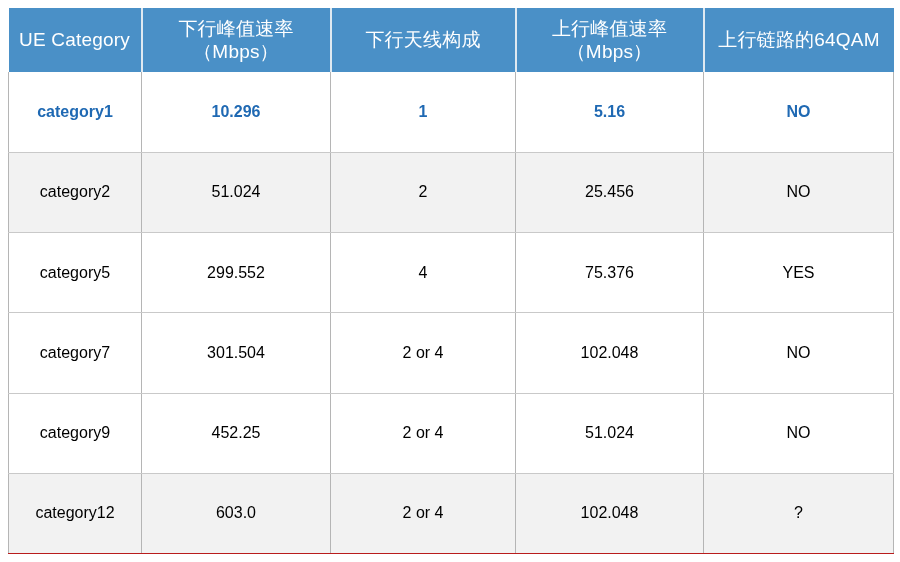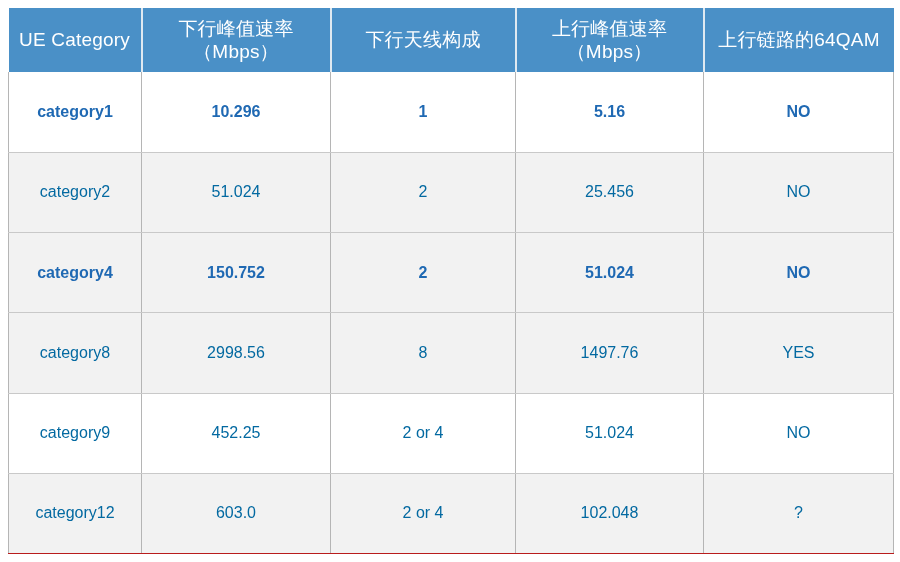--- a/index.html
+++ b/index.html
@@ -48,21 +48,21 @@
     white-space: nowrap;
   }
   
   table.ue-table thead th + th {
     border-left: 2px solid #dfe9f1;
   }
 
   
   table.ue-table tbody td {
     font-size: 16px;
-    color: #0369a1;
+    color: #000000;
     text-align: center;
     vertical-align: middle;
     height: 40px;
     padding: 0 4px;
     border-right: 1px solid #b5b5b5;
     border-bottom: 1px solid #c9c9c9;
     box-sizing: border-box;
     white-space: nowrap;
   }
   table.ue-table tbody td:first-child {
@@ -135,33 +135,33 @@
           <td>5.16</td>
           <td>NO</td>
         </tr>
         <tr class="row-alt">
           <td>category2</td>
           <td>51.024</td>
           <td>2</td>
           <td>25.456</td>
           <td>NO</td>
         </tr>
-        <tr class="row-alt row-highlight">
-          <td>category4</td>
-          <td>150.752</td>
-          <td>2</td>
-          <td>51.024</td>
+        <tr class="row-plain">
+          <td>category5</td>
+          <td>299.552</td>
+          <td>4</td>
+          <td>75.376</td>
+          <td>YES</td>
+        </tr>
+        <tr class="row-plain">
+          <td>category7</td>
+          <td>301.504</td>
+          <td>2 or 4</td>
+          <td>102.048</td>
           <td>NO</td>
-        </tr>
-        <tr class="row-alt">
-          <td>category8</td>
-          <td>2998.56</td>
-          <td>8</td>
-          <td>1497.76</td>
-          <td>YES</td>
         </tr>
         <tr class="row-plain">
           <td>category9</td>
           <td>452.25</td>
           <td>2 or 4</td>
           <td>51.024</td>
           <td>NO</td>
         </tr>
         <tr class="row-alt">
           <td>category12</td>

